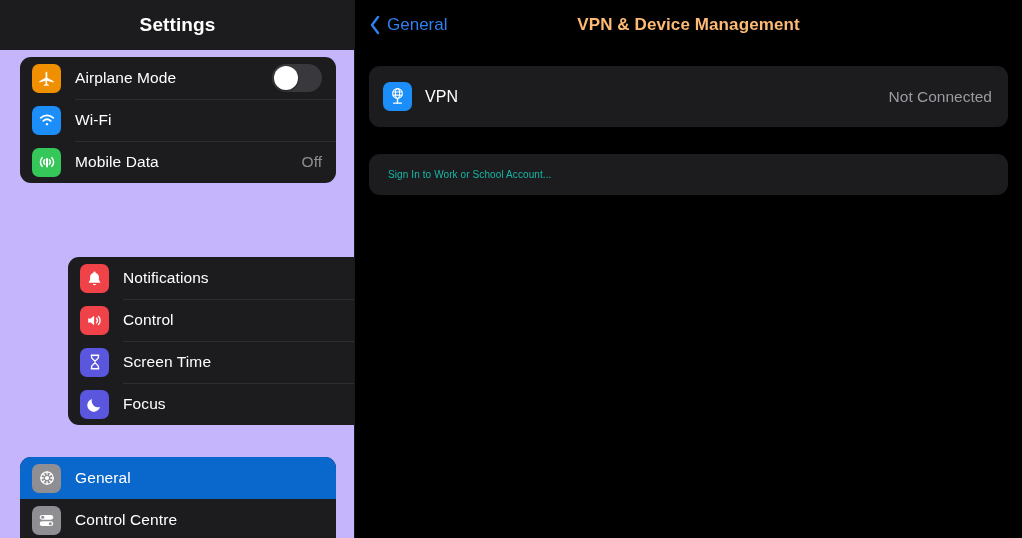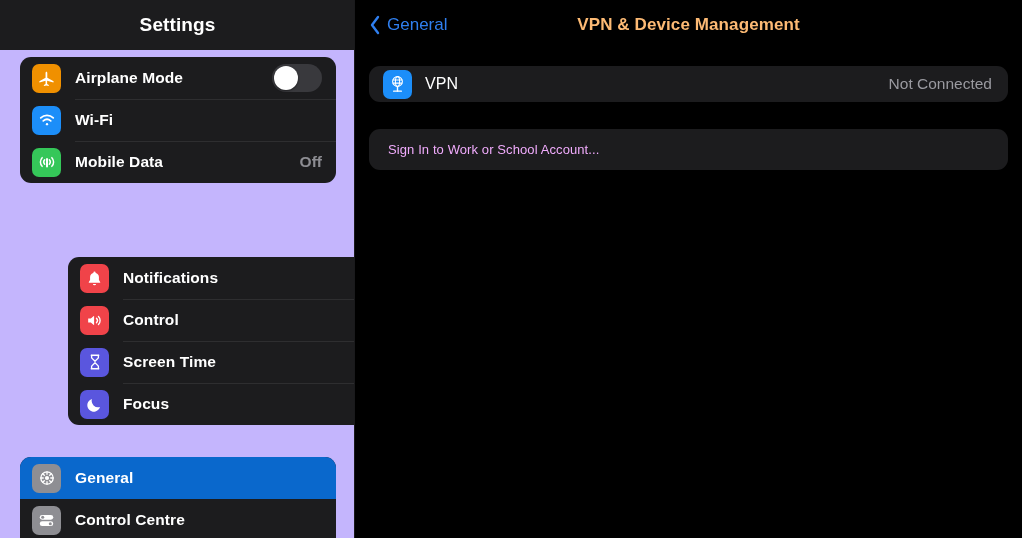--- a/index.html
+++ b/index.html
@@ -21,21 +21,21 @@
     overflow:hidden;
   }
   .sidebar-header {
     position:absolute; left:0; top:0; width:355px; height:50px;
     background:#1c1c1e;
     display:flex; align-items:center; justify-content:center;
   }
   .sidebar-title {
     color:#fff; font-size:19px; font-weight:bold; letter-spacing:.1px;
   }
-  .sidebar-body { position:absolute; left:0; top:50px; width:355px; bottom:0;font-weight:bold; }
+  .sidebar-body { position:absolute; left:0; top:50px; width:355px; bottom:0; }
 
   .group {
     position:absolute; left:20px; width:316px;
     background:#1c1c1e;
     border-radius:11px;
     overflow:hidden;
   }
   .group.g1 { top:7px;  }
   .group.g2 { top:207px;margin-left:48px; }
   .group.g3 { top:407px; border-radius:11px 11px 0 0; }
@@ -116,32 +116,32 @@
   .detail-body { position:relative; padding:0 14px; }
   .card {
     background:#1c1c1e;
     border-radius:11px;
     overflow:hidden;
   }
   .card.vpn-card { margin-top:16px; }
   .card.signin-card { margin-top:27px; }
 
   .detail-row {
-    height:36px;
+    height:61px;
     display:flex; align-items:center;
     padding-left:14px; padding-right:16px;
   }
   .detail-row .row-label { margin-left:13px; font-size:16px; }
   .detail-row .row-value { color:#9a9aa0; font-size:15.5px; }
 
   .link-row {
     height:41px; display:flex; align-items:center;
     padding-left:19px;
   }
-  .link-text { color:#f0abfc; font-size:13px; letter-spacing:.1px;text-align:right; }
+  .link-text { color:#14b8a6; font-size:10px; letter-spacing:.1px;text-align:right; }
 </style>
 </head>
 <body>
 
 <div class="screen">
 
   <div class="sidebar">
 
     <div class="sidebar-header">
       <div class="sidebar-title">Settings</div>

